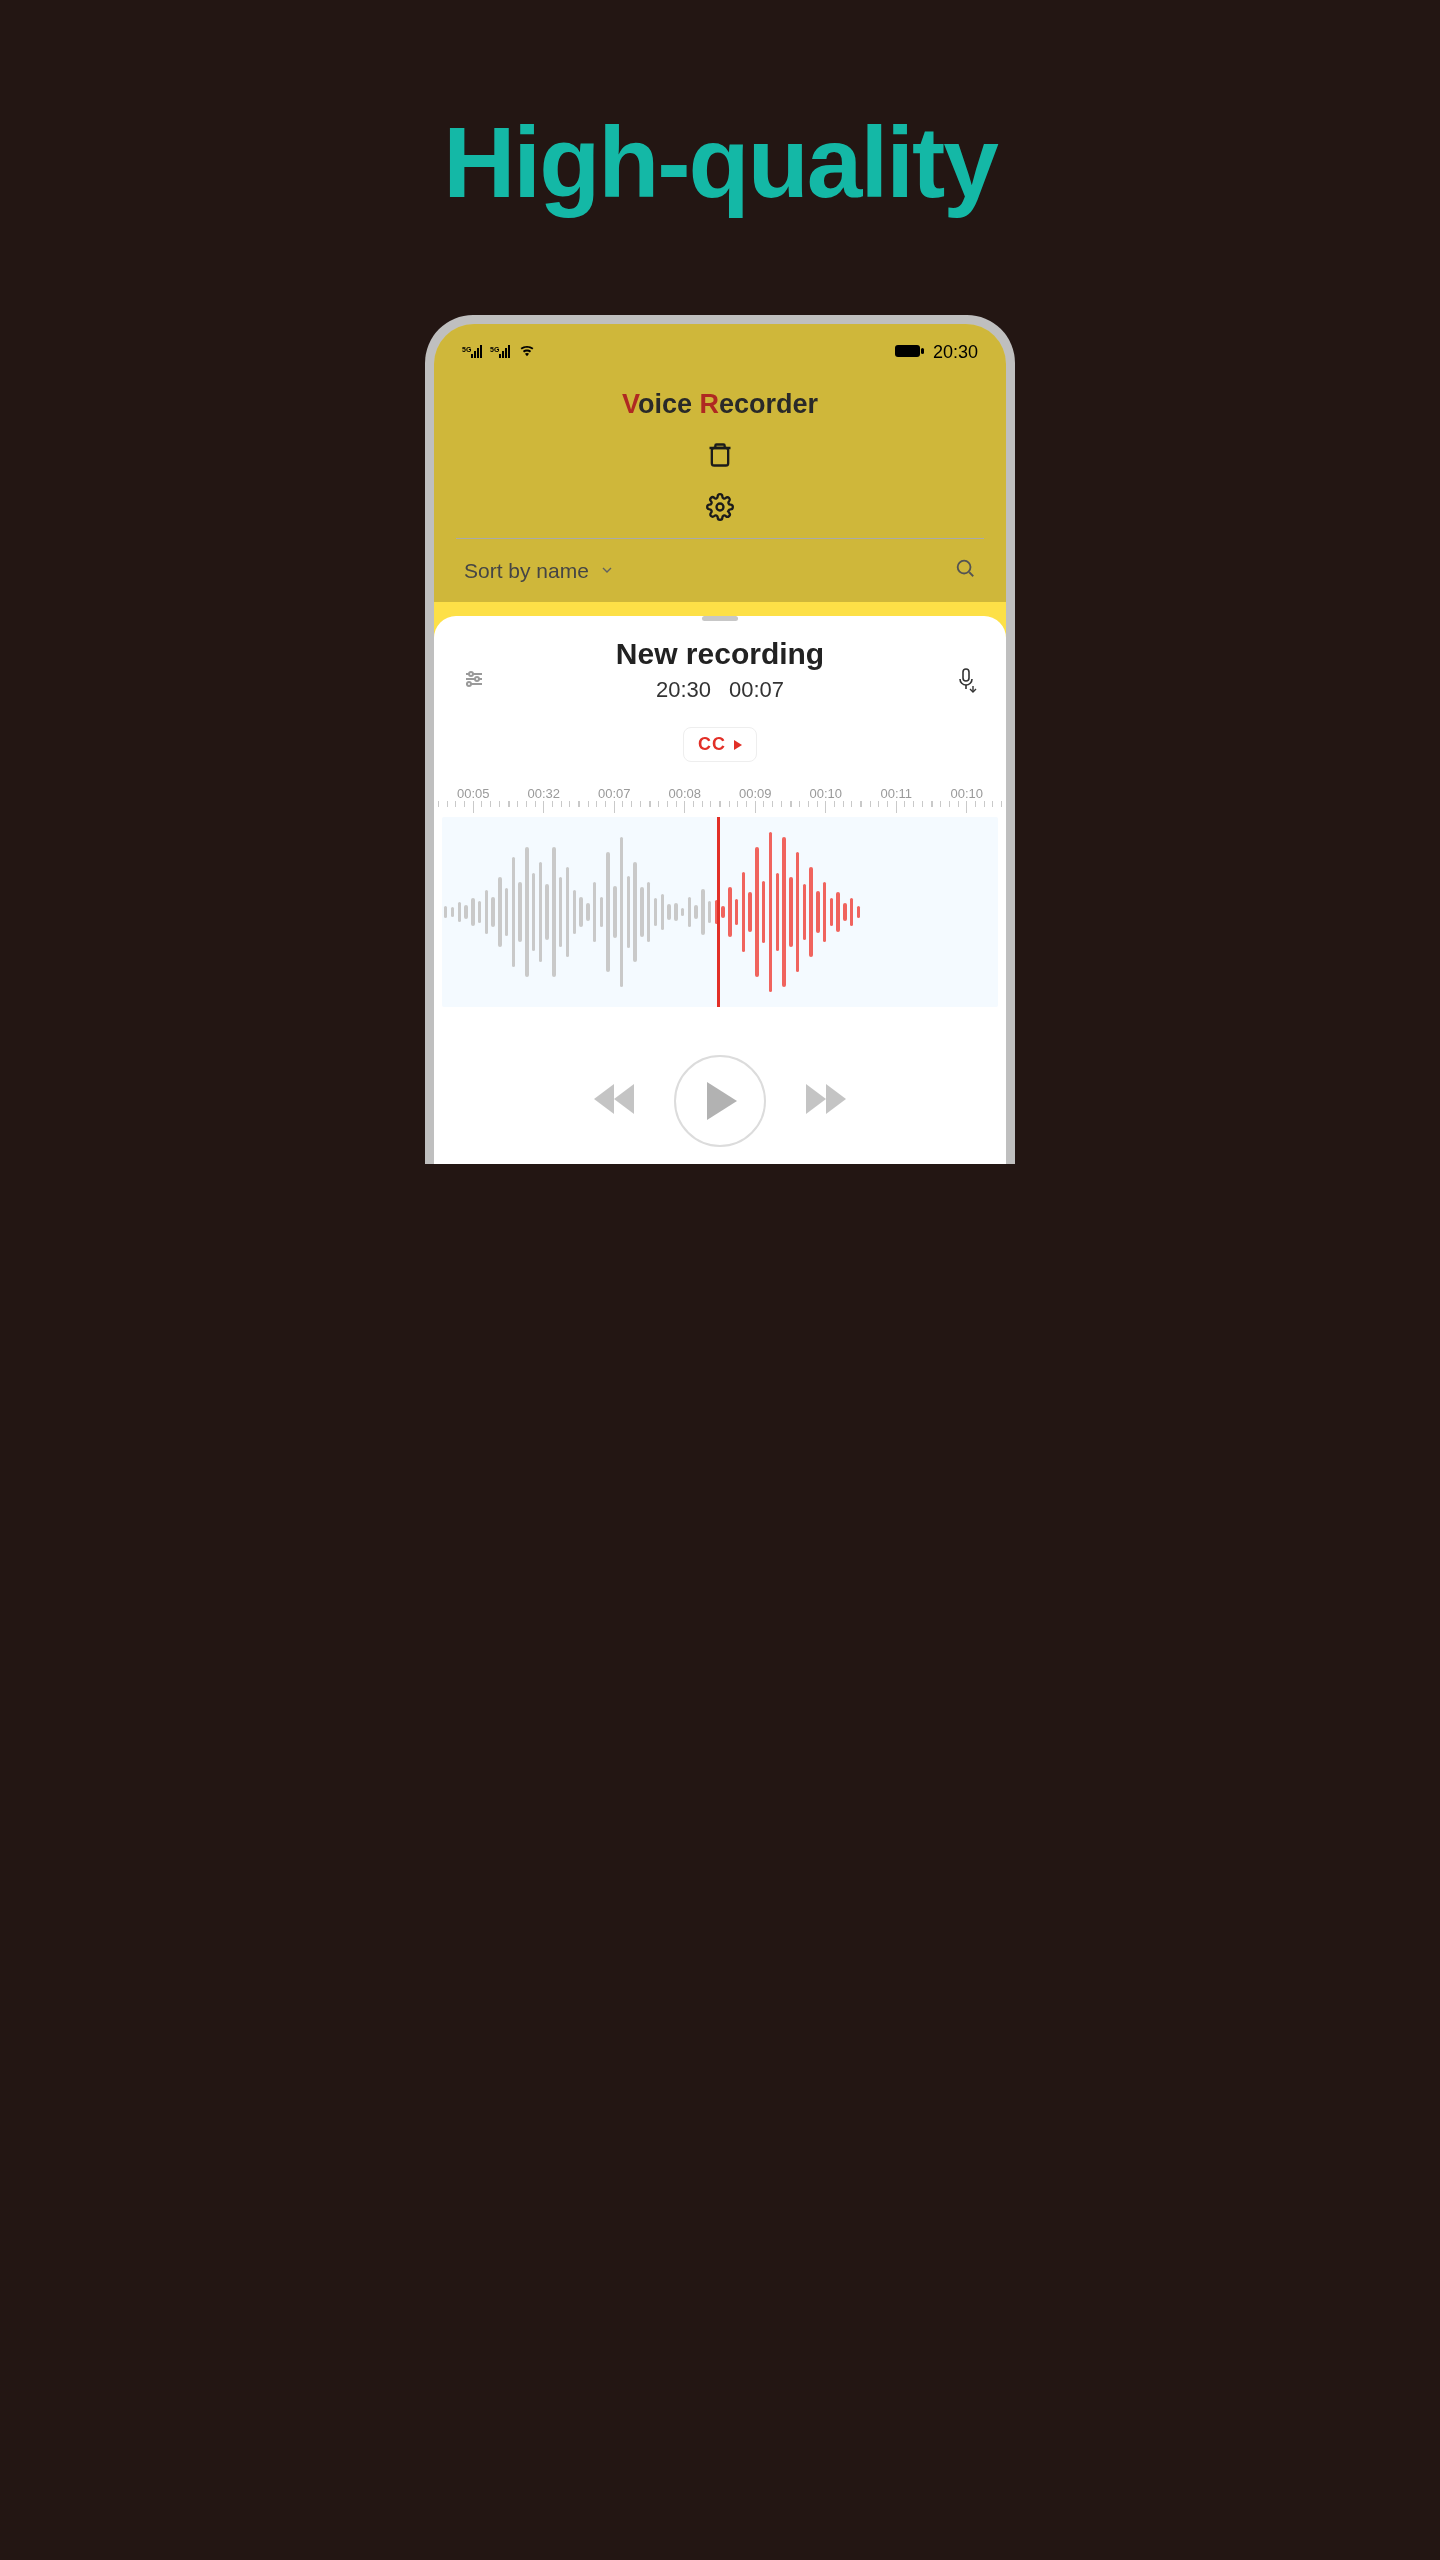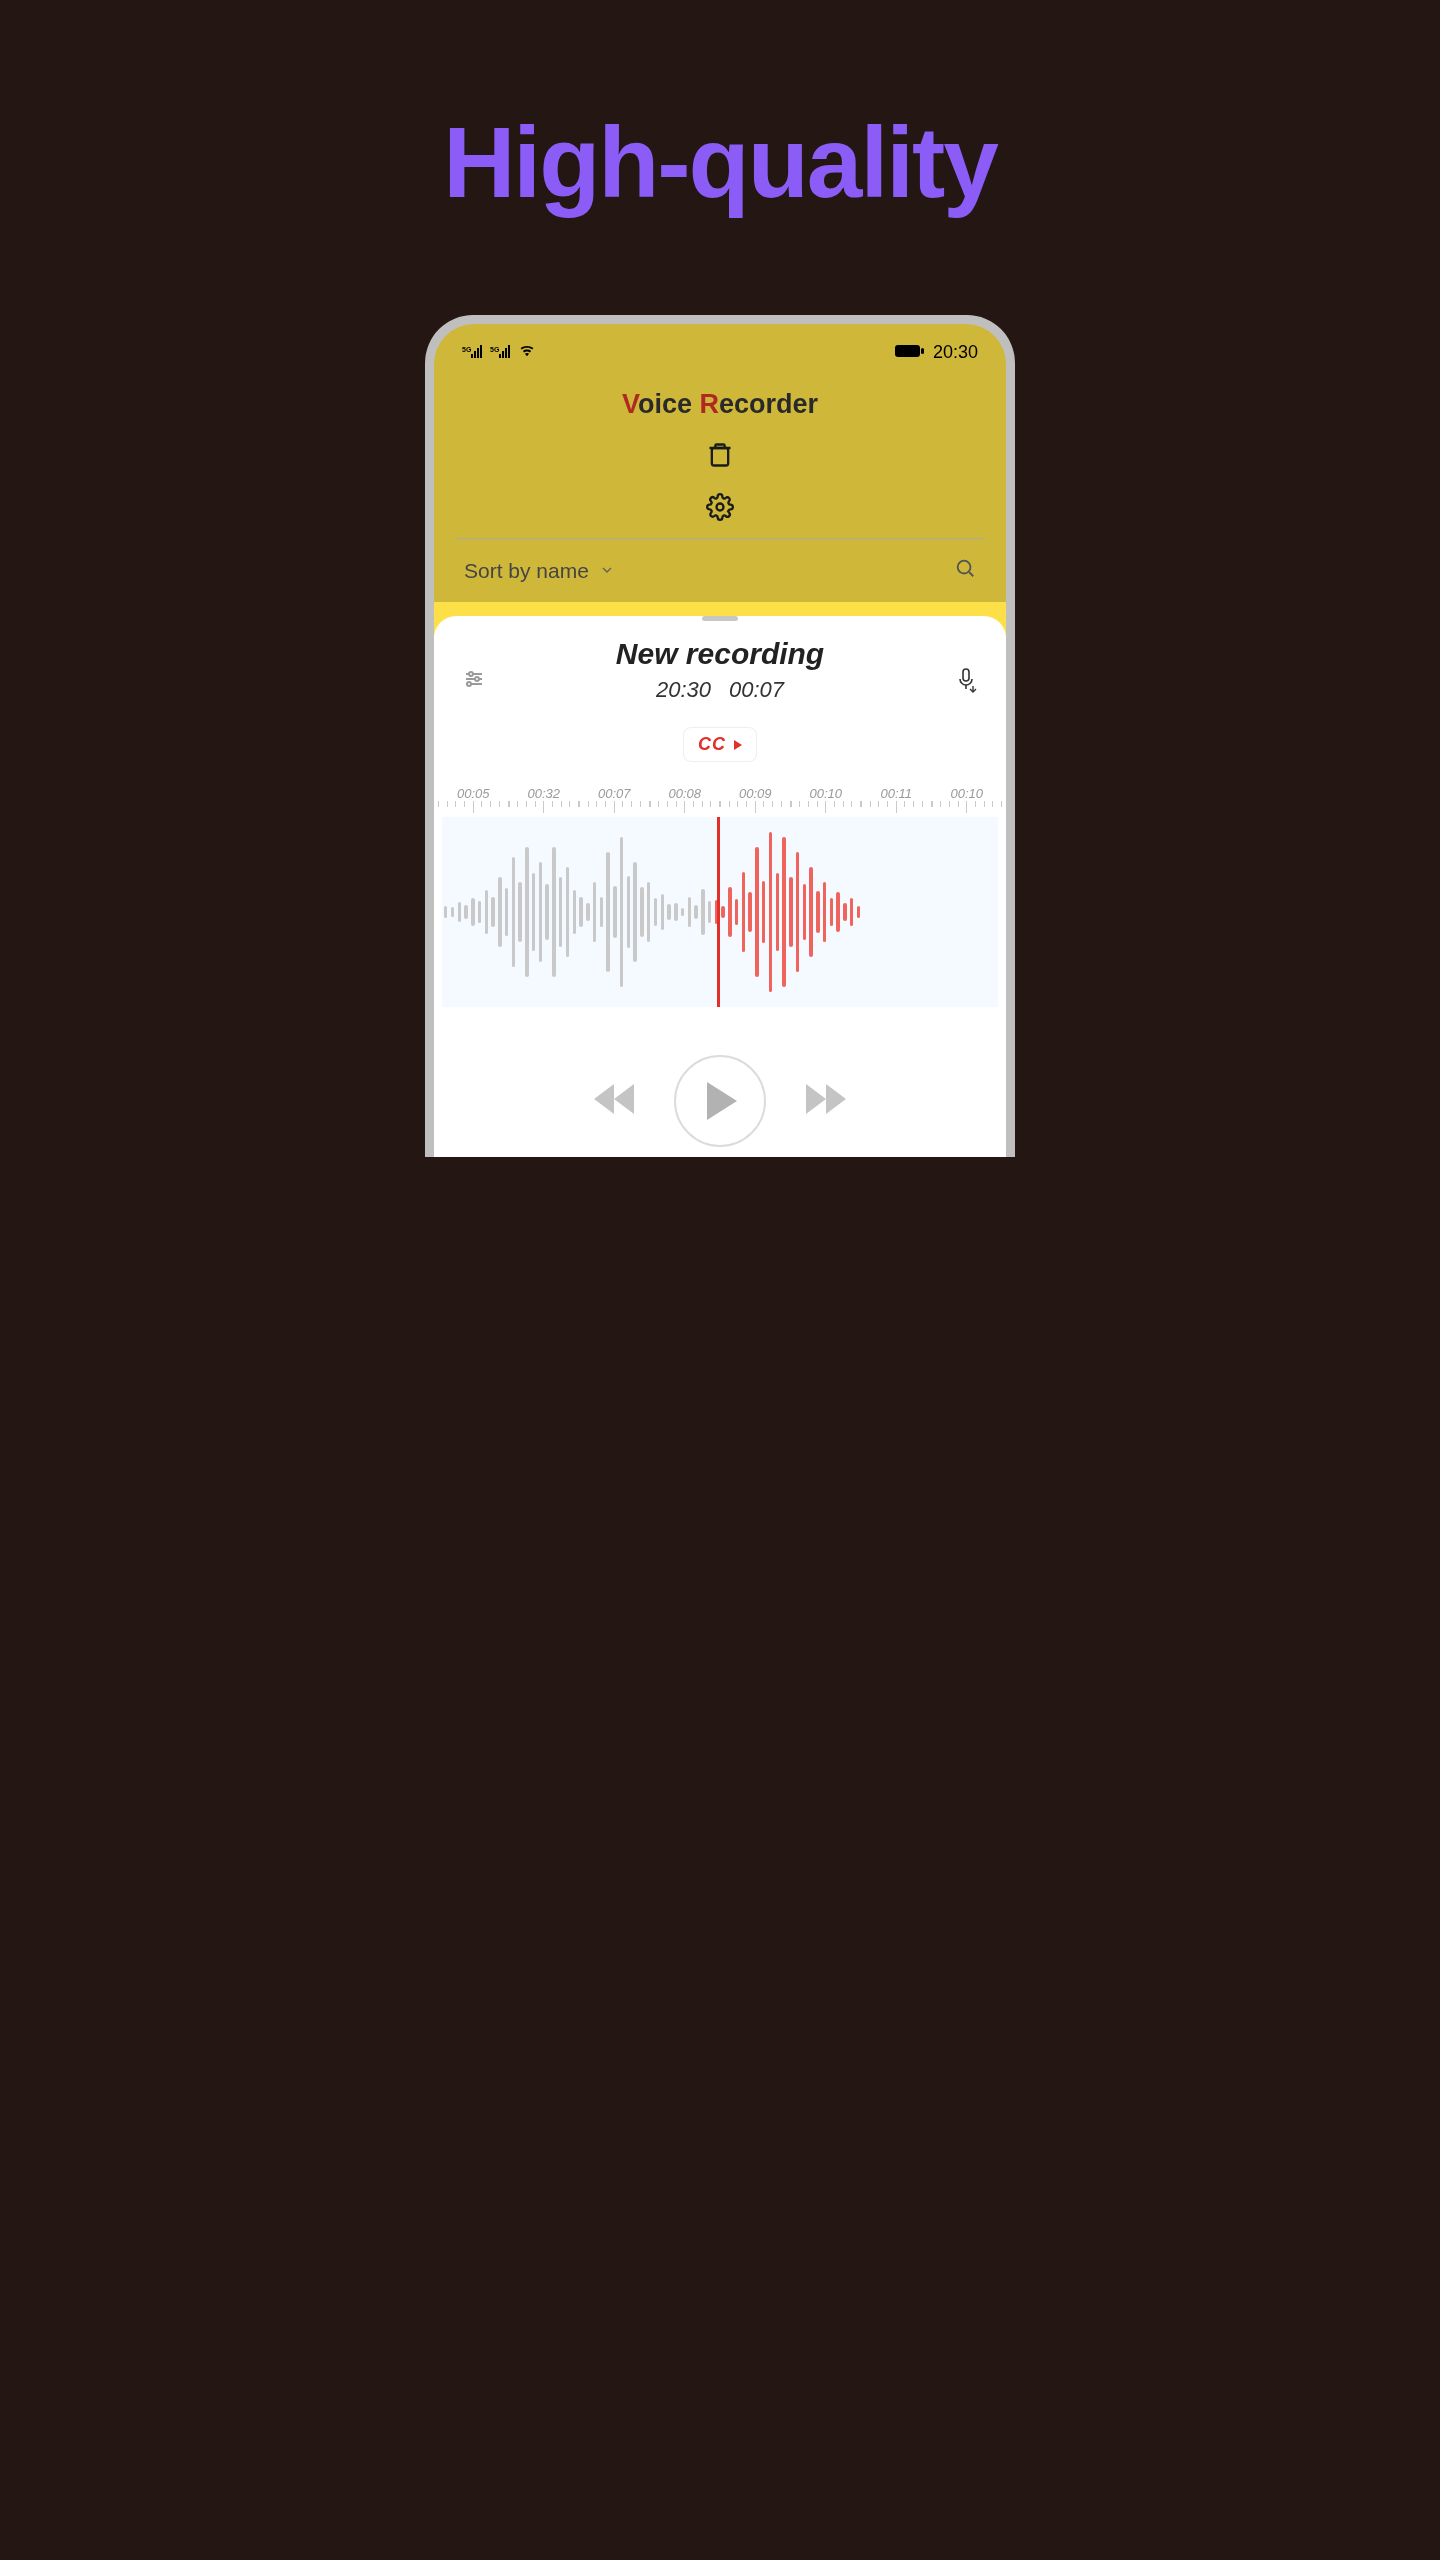--- a/index.html
+++ b/index.html
@@ -5,21 +5,21 @@
   * { box-sizing: border-box; margin: 0; padding: 0; }
   html, body { width: 100%; height: 100%; }
   body {
     background: #231613;
     font-family: -apple-system, Helvetica, Arial, sans-serif;
     display: flex;
     flex-direction: column;
     align-items: center;
   }
   .promo-title {
-    color: #8b5cf6;
+    color: #14b8a6;
     font-size: 100px;
     font-weight: 800;
     text-align: center;
     line-height: 1.05;
     margin-top: 110px;
     letter-spacing: -2px;
   }
   .phone {
     width: 590px;
     margin-top: 100px;
@@ -78,23 +78,22 @@
     color:#555;
     font-size: 21px;
   }
   .sortbar .spacer { flex:1; }
   .chev-down { margin-left:10px; }
 
   
   .sheet {
     background:#fff;
     border-radius: 22px 22px 0 0;
-    padding-bottom: 10px;
+    padding-bottom: 17px;
     position:relative;
-    font-style:italic;
   }
   .grabber {
     width: 36px; height: 5px; background:#c7c7c7; border-radius:3px;
     margin: 14px auto 10px auto;
   }
   .sheet-header {
     position:relative;
     text-align:center;
     padding: 6px 0 6px 0;
   }

